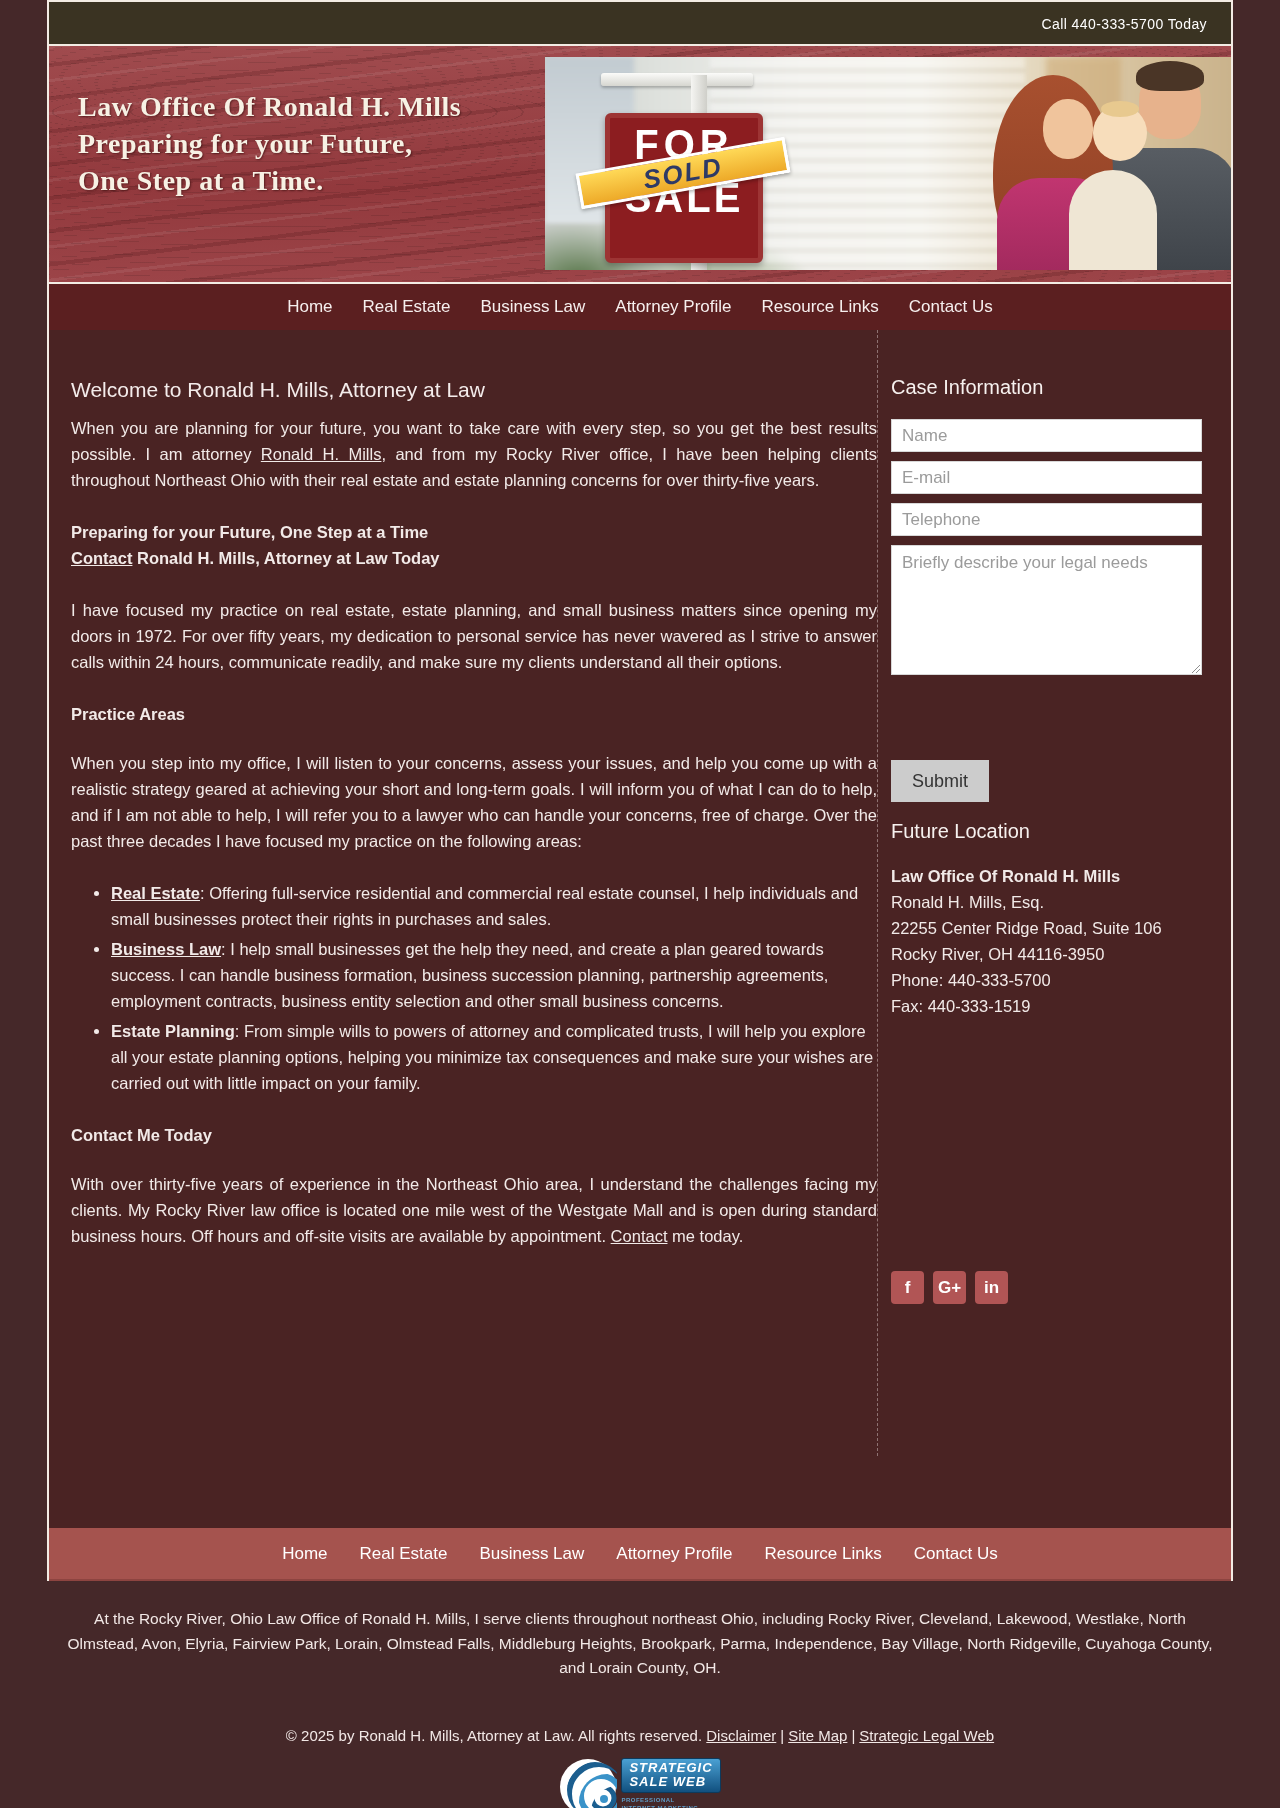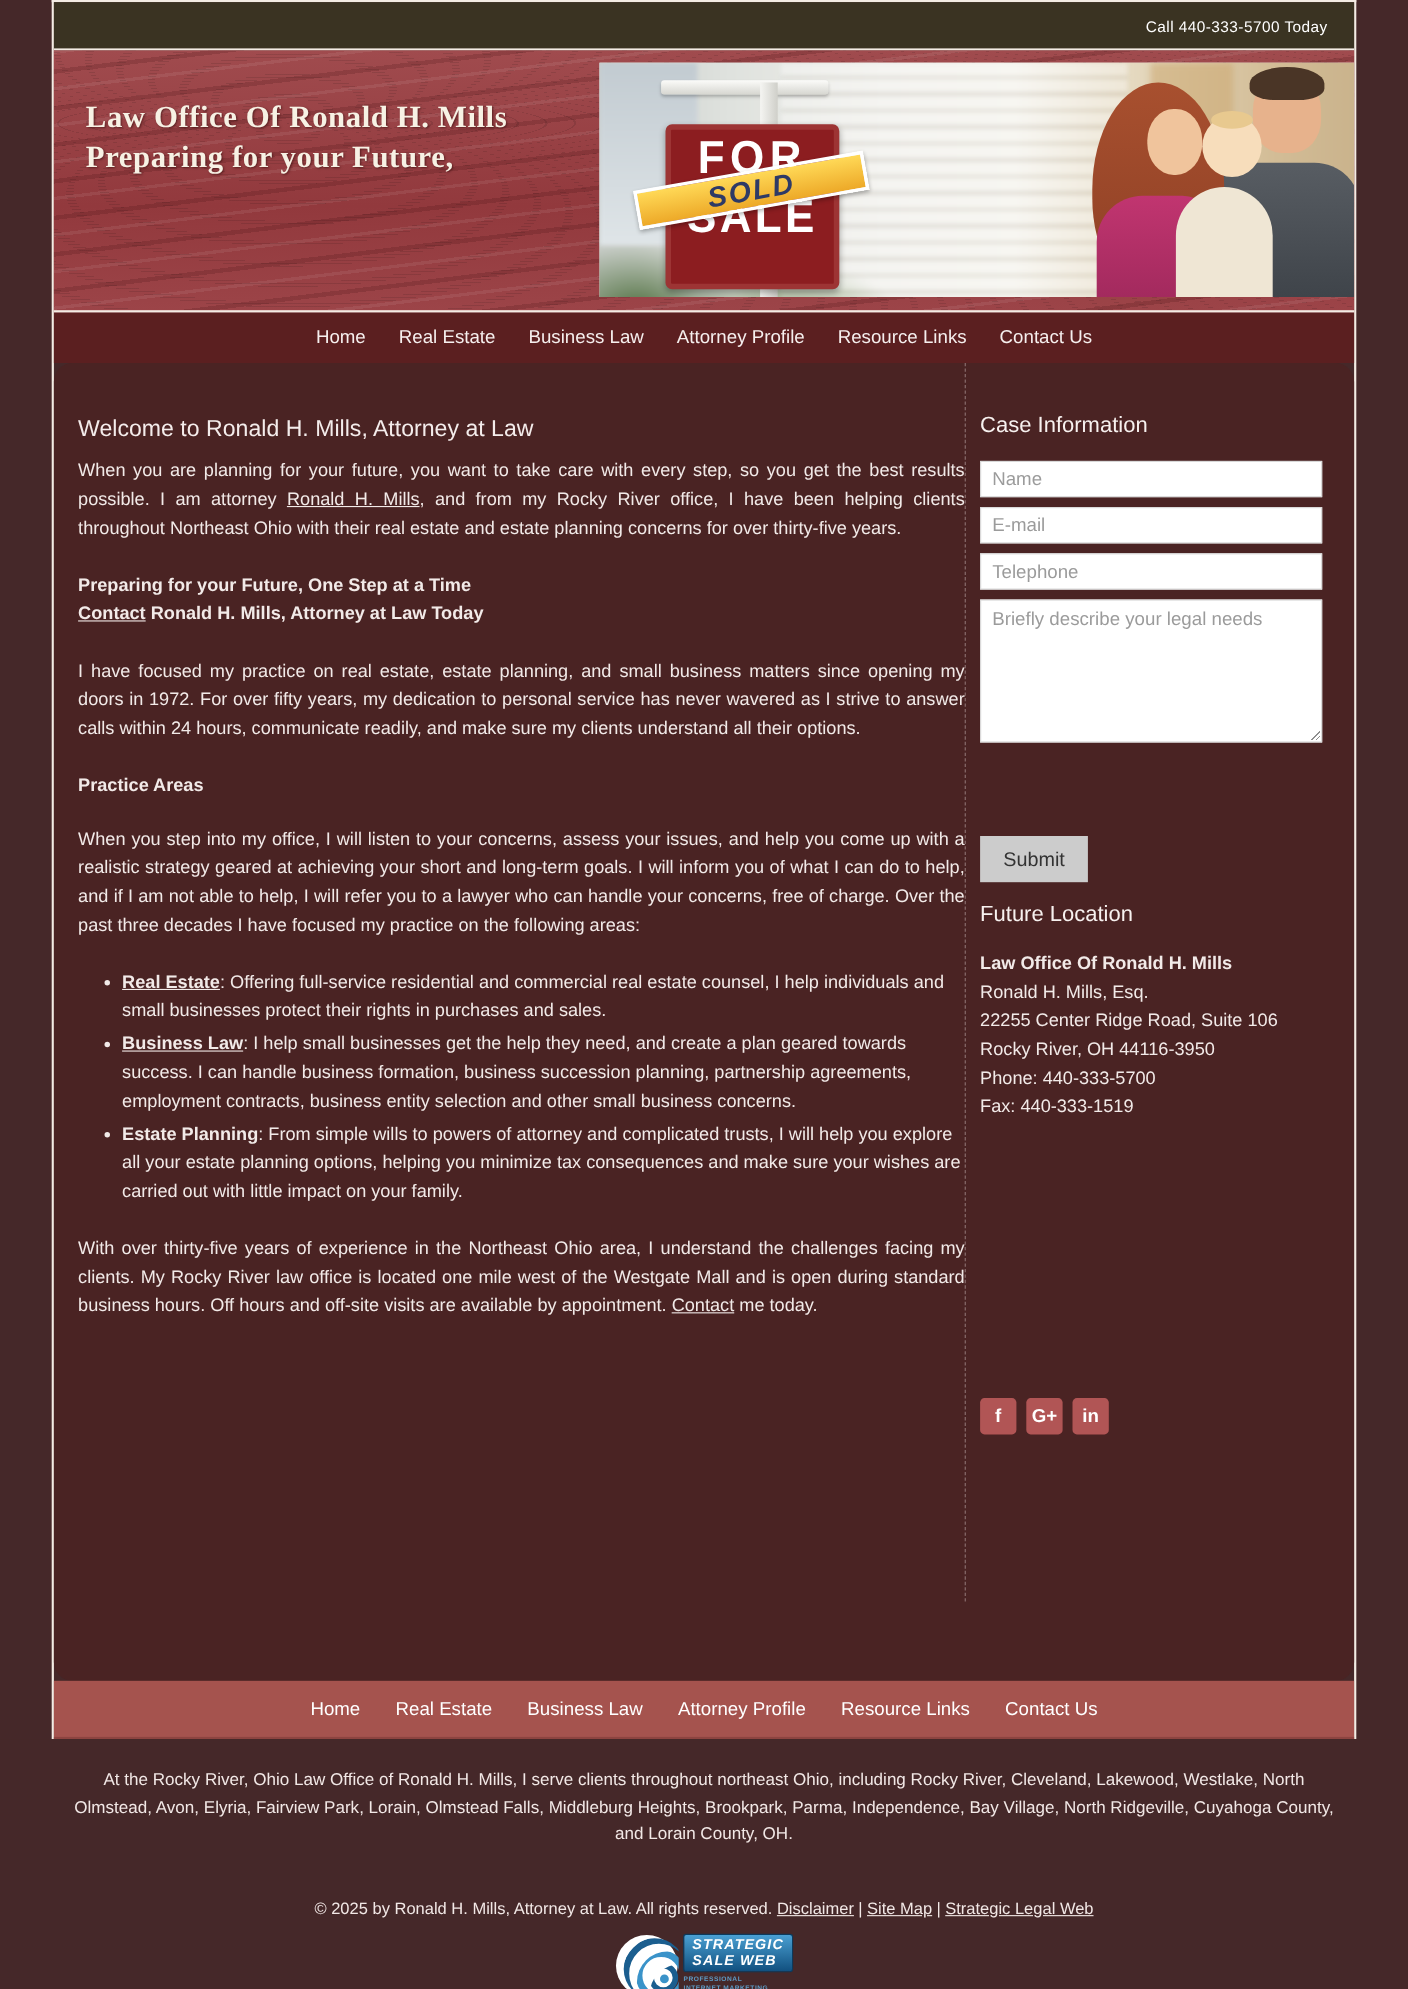--- a/index.html
+++ b/index.html
@@ -124,21 +124,20 @@
   }
 
   
   .content {
     background:#4a2323;
     display:flex;
     align-items:stretch;
     min-height:1198px;
     padding:0 0 72px 0;
     color:#f2eae8;
-    border-radius:17px;
   }
   .main {
     margin-left:22px;
     width:806px;
     padding-top:28px;
   }
   .main h3.welcome { font-size:21px; font-weight:normal; margin:20px 0 6px; color:#f4eceb; }
   .main h1.pagetitle { font-size:33px; font-weight:normal; margin:14px 0 24px; color:#f6efec; }
   .main p { font-size:16.5px; line-height:26px; margin:13px 0 26px; text-align:justify; }
   .main .bold-block { font-weight:bold; text-align:left; margin:26px 0; }
@@ -265,20 +264,21 @@
 <div class="wrapper">
 
   <div class="topbar">
     <span>Call 440-333-5700 Today</span>
   </div>
 
   <div class="header">
     <div class="site-title">
       <div>Law Office Of Ronald H. Mills</div>
       <div>Preparing for your Future,</div>
+      <div>One Step at a Time.</div>
     </div>
     <div class="photo">
       <div class="ph-bg"></div>
       <div class="ph-siding"></div>
       <div class="ph-window"></div>
       <div class="ph-window2"></div>
       <div class="sign-arm"></div>
       <div class="sign-post"></div>
       <div class="sign-panel">
         <div class="sign-for">FOR</div>
@@ -319,20 +319,21 @@
       <div class="subhead">Practice Areas</div>
 
       <p>When you step into my office, I will listen to your concerns, assess your issues, and help you come up with a realistic strategy geared at achieving your short and long-term goals. I will inform you of what I can do to help, and if I am not able to help, I will refer you to a lawyer who can handle your concerns, free of charge. Over the past three decades I have focused my practice on the following areas:</p>
 
       <ul>
         <li><a href="#" class="bullet-label">Real Estate</a><span>: Offering full-service residential and commercial real estate counsel, I help individuals and small businesses protect their rights in purchases and sales.</span></li>
         <li><a href="#" class="bullet-label">Business Law</a><span>: I help small businesses get the help they need, and create a plan geared towards success. I can handle business formation, business succession planning, partnership agreements, employment contracts, business entity selection and other small business concerns.</span></li>
         <li><span class="bullet-label no-underline">Estate Planning</span><span>: From simple wills to powers of attorney and complicated trusts, I will help you explore all your estate planning options, helping you minimize tax consequences and make sure your wishes are carried out with little impact on your family.</span></li>
       </ul>
 
+      <div class="subhead">Contact Me Today</div>
 
       <p><span>With over thirty-five years of experience in the Northeast Ohio area, I understand the challenges facing my clients. My Rocky River law office is located one mile west of the Westgate Mall and is open during standard business hours. Off hours and off-site visits are available by appointment. </span><a href="#">Contact</a><span> me today.</span></p>
     </div>
 
     <div class="sidebar">
       <h2>Case Information</h2>
       <form>
         <input class="form-field" type="text" placeholder="Name" style="">
         <input class="form-field" type="text" placeholder="E-mail" style="">
         <input class="form-field" type="text" placeholder="Telephone" style="">

